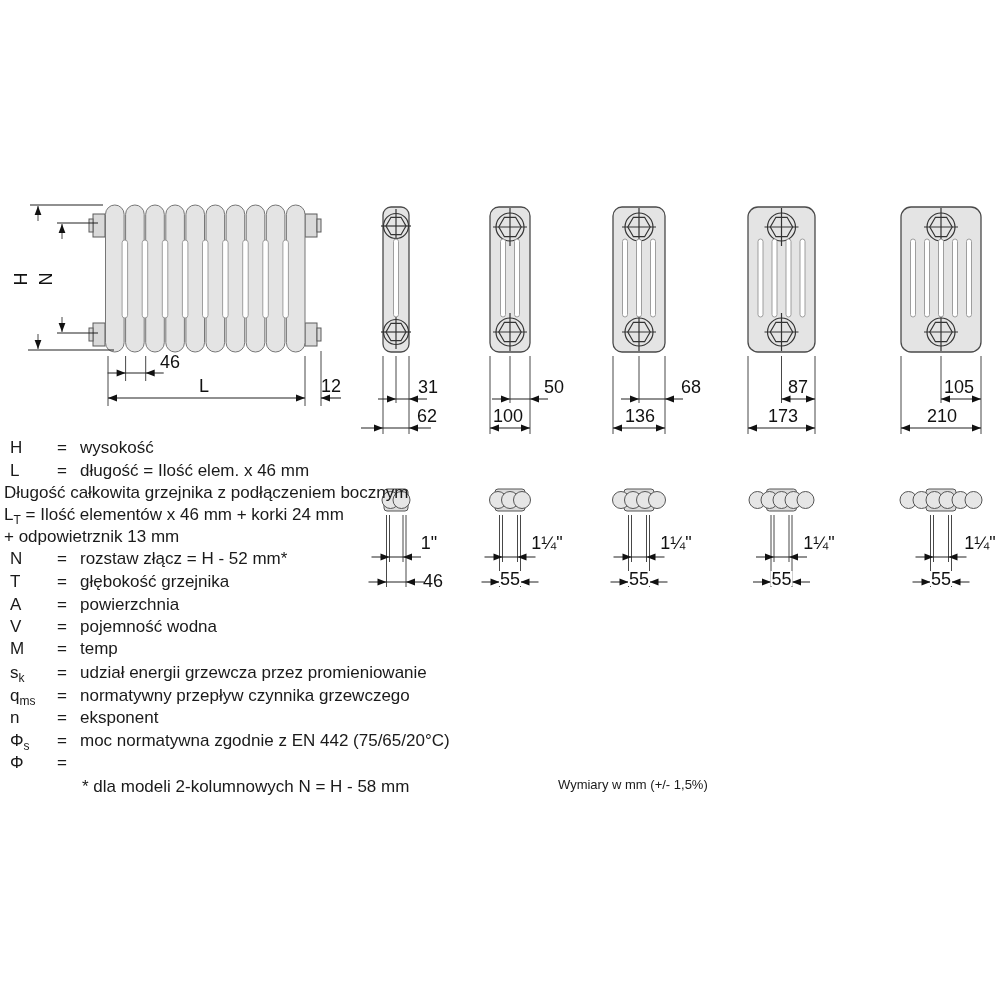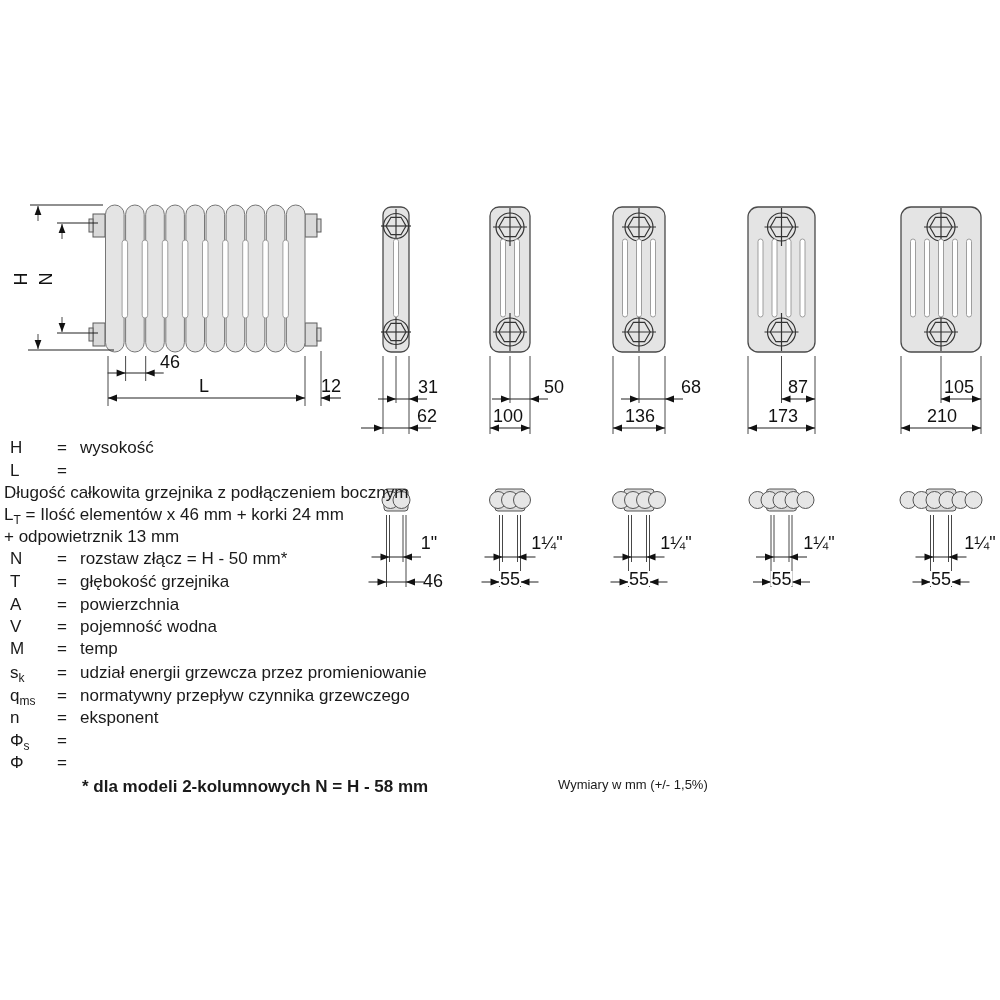--- a/index.html
+++ b/index.html
@@ -16,21 +16,21 @@
   .arr{fill:#111;stroke:none;}
   .tvrect{fill:#dcdcdc;stroke:#555;stroke-width:1;}
   .tvc{fill:#e6e6e6;stroke:#555;stroke-width:1;}
   .lblbg{fill:#fff;stroke:none;}
   text.dim{font-family:"Liberation Sans",sans-serif;font-size:18px;fill:#111;text-anchor:middle;}
   
   .lrow{position:absolute;left:4px;font-size:17px;white-space:nowrap;}
   .lrow.cols{display:flex;padding-left:6px;}
   .sym{width:47px;flex:0 0 47px;}
   .eq{width:23px;flex:0 0 23px;}
-  .lrow.indent{padding-left:78px;font-weight:bold;}
+  .lrow.indent{padding-left:78px;}
   sub{font-size:12px;line-height:0;}
   .note{position:absolute;left:558px;top:777px;font-size:13px;white-space:nowrap;}
 </style>
 </head>
 <body>
 
 <svg id="diagram" width="1000" height="1000" viewBox="0 0 1000 1000">
   <defs>
     <path id="aR" class="arr" d="M0,0 L-9,-3.4 L-9,3.4 Z"></path>
     <path id="aL" class="arr" d="M0,0 L9,-3.4 L9,3.4 Z"></path>
@@ -334,28 +334,29 @@
 
 <div>
   <div class="lrow cols" style="top:438px">
     <span class="sym"><span>H</span><sub></sub></span>
       <span class="eq">=</span>
       <span class="lbl">wysokość</span>
   </div>
   <div class="lrow cols" style="top:461px">
     <span class="sym"><span>L</span><sub></sub></span>
       <span class="eq">=</span>
+      <span class="lbl">długość = Ilość elem. x 46 mm</span>
   </div>
   <div class="lrow" style="top:483px">Długość całkowita grzejnika z podłączeniem bocznym</div>
   <div class="lrow" style="top:505px"><span>L</span><sub>T</sub><span> = Ilość elementów x 46 mm + korki 24 mm</span></div>
   <div class="lrow" style="top:527px">+ odpowietrznik 13 mm</div>
   <div class="lrow cols" style="top:549px">
     <span class="sym"><span>N</span><sub></sub></span>
       <span class="eq">=</span>
-      <span class="lbl">rozstaw złącz = H - 50 mm*</span>
+      <span class="lbl">rozstaw złącz = H - 52 mm*</span>
   </div>
   <div class="lrow cols" style="top:572px">
     <span class="sym"><span>T</span><sub></sub></span>
       <span class="eq">=</span>
       <span class="lbl">głębokość grzejnika</span>
   </div>
   <div class="lrow cols" style="top:595px">
     <span class="sym"><span>A</span><sub></sub></span>
       <span class="eq">=</span>
       <span class="lbl">powierzchnia</span>
@@ -381,20 +382,21 @@
       <span class="lbl">normatywny przepływ czynnika grzewczego</span>
   </div>
   <div class="lrow cols" style="top:708px">
     <span class="sym"><span>n</span><sub></sub></span>
       <span class="eq">=</span>
       <span class="lbl">eksponent</span>
   </div>
   <div class="lrow cols" style="top:731px">
     <span class="sym"><span>Φ</span><sub>s</sub></span>
       <span class="eq">=</span>
+      <span class="lbl">moc normatywna zgodnie z EN 442 (75/65/20°C)</span>
   </div>
   <div class="lrow cols" style="top:753px">
     <span class="sym"><span>Φ</span><sub></sub></span>
       <span class="eq">=</span>
   </div>
   <div class="lrow indent" style="top:777px">* dla modeli 2-kolumnowych N = H - 58 mm</div>
 </div>
 
 <div class="note">Wymiary w mm (+/- 1,5%)</div>
 

